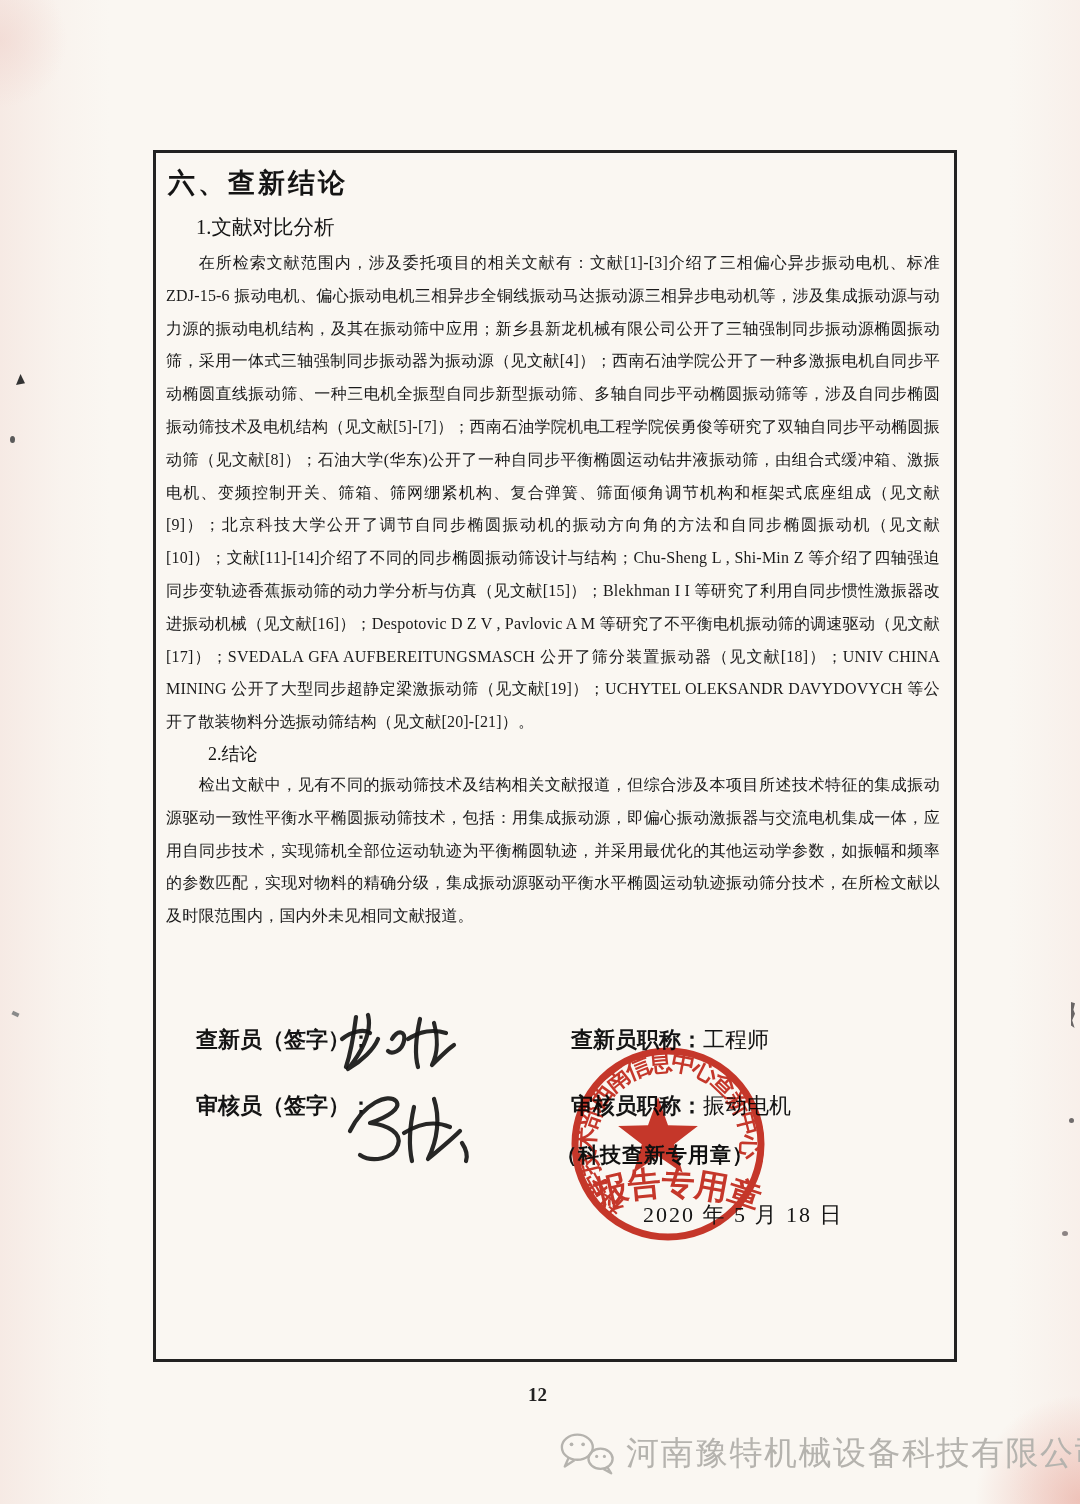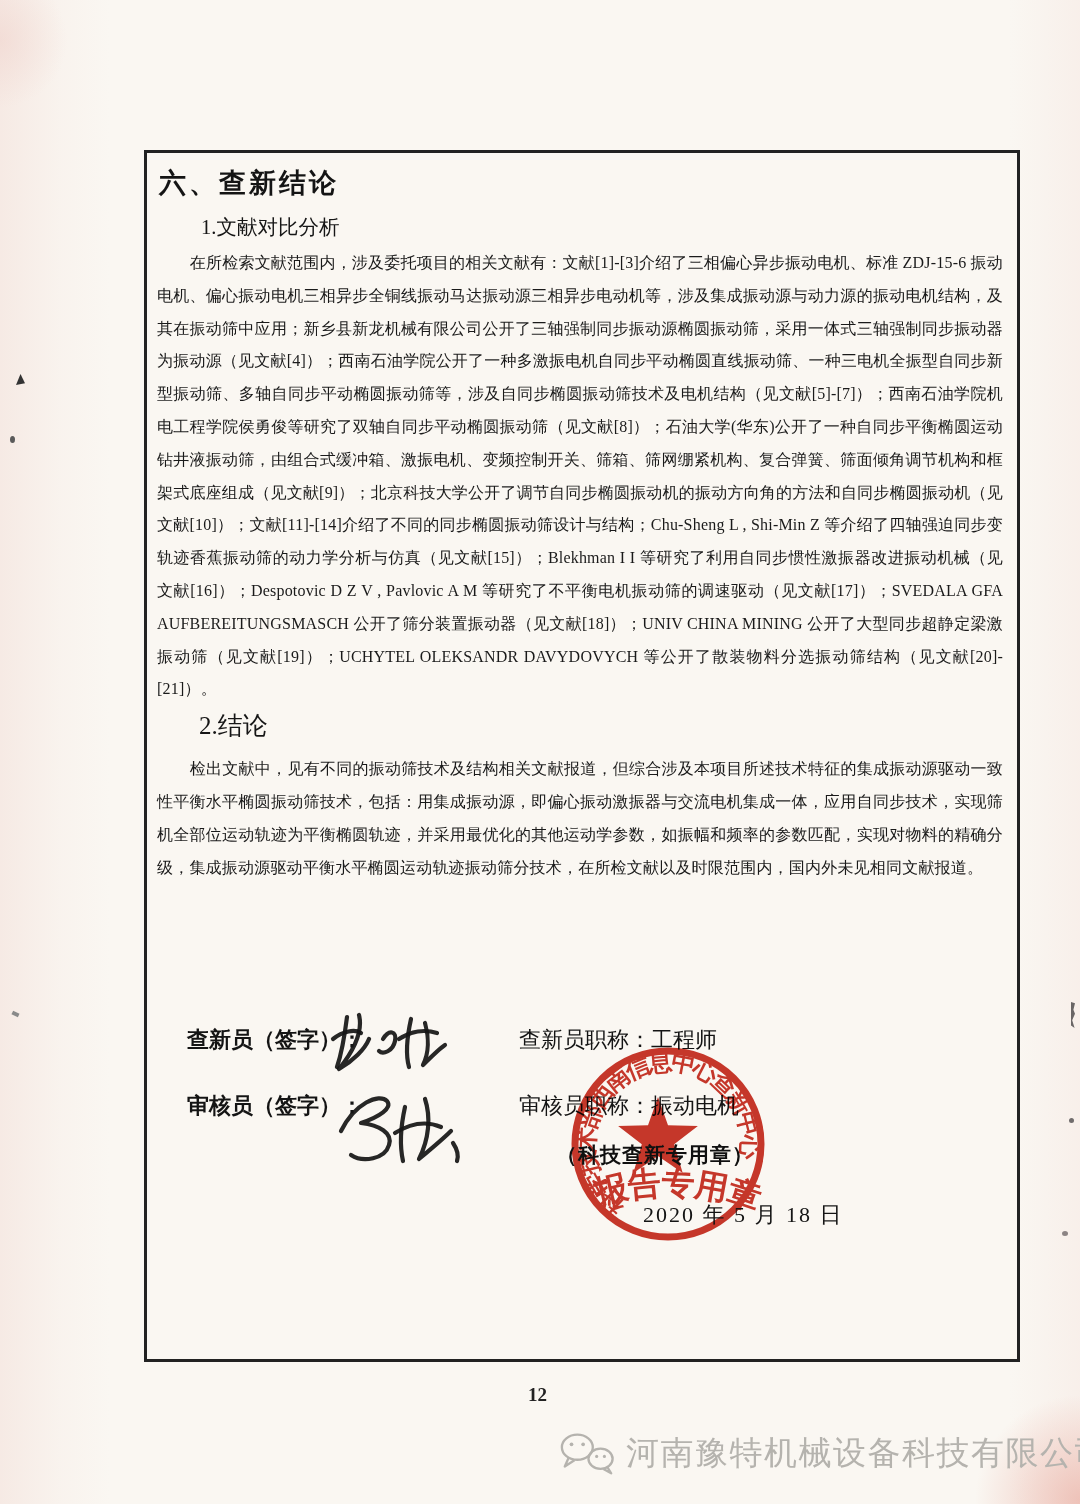--- a/index.html
+++ b/index.html
@@ -8,41 +8,41 @@
     position:relative;width:1080px;height:1504px;overflow:hidden;
     background:
       radial-gradient(circle 150px at 1080px 1500px, rgba(233,170,158,0.65), rgba(233,170,158,0) 70%),
       radial-gradient(circle 90px at 0px 40px, rgba(238,205,198,0.45), rgba(238,205,198,0) 75%),
       linear-gradient(90deg, rgba(240,214,207,0.40) 0px, rgba(240,214,207,0.12) 60px, rgba(240,214,207,0) 110px),
       linear-gradient(270deg, rgba(243,222,216,0.30) 0px, rgba(243,222,216,0) 70px),
       #faf7f2;
     color:#191919;
   }
   .content-box{
-    position:absolute;left:144px;top:150px;width:876px;height:1212px;
+    position:absolute;left:153px;top:150px;width:804px;height:1212px;
     border:3px solid #222;box-sizing:border-box;
     padding:8px 14px 0 10px;
   }
   .doc-title{
     font-family:"Liberation Sans","DejaVu Sans",sans-serif;
     font-weight:700;font-size:27px;letter-spacing:3px;color:#141414;
     margin:4px 0 12px 2px;
   }
   .sub-heading{
-    font-size:20.5px;margin:2px 0 6px 44px;color:#161616;
+    font-size:20.5px;margin:2px 0 6px 30px;color:#161616;
   }
   .body-para{
     font-size:16px;line-height:32.8px;text-align:justify;
     text-indent:2.05em;margin:0 0 1px 0;color:#1a1a1a;letter-spacing:0.2px;
   }
-  .sub-heading2{font-size:25px;margin:3px 0 11px 42px;color:#161616;}
+  .sub-heading2{font-size:18px;margin:3px 0 3px 42px;color:#161616;}
 
   .sig-row{position:absolute;font-size:22px;color:#141414;white-space:nowrap;}
   .sig-label{font-weight:600;}
-  .sig-title-label{font-weight:400;}
+  .sig-title-label{font-weight:700;margin-left:43px;}
   .sig-title-cell{position:absolute;left:332px;top:0;}
   .handwriting{position:absolute;}
   .handwriting path{stroke:#151515;stroke-width:4.2;fill:none;stroke-linecap:round;stroke-linejoin:round;opacity:0.92;}
 
   .stamp{position:absolute;left:558px;top:1034px;width:224px;height:224px;mix-blend-mode:multiply;opacity:0.93;}
   .stamp-note{position:absolute;left:556px;top:1141px;font-size:21px;color:#101010;letter-spacing:1px;z-index:4;font-weight:bold;}
   .stamp-date{position:absolute;left:643px;top:1200px;font-size:22px;color:#141414;letter-spacing:2px;z-index:4;}
 
   .page-number{position:absolute;left:528px;top:1384px;font-size:19px;font-weight:600;color:#222;}
   .watermark{position:absolute;left:558px;top:1430px;display:flex;align-items:center;gap:10px;

